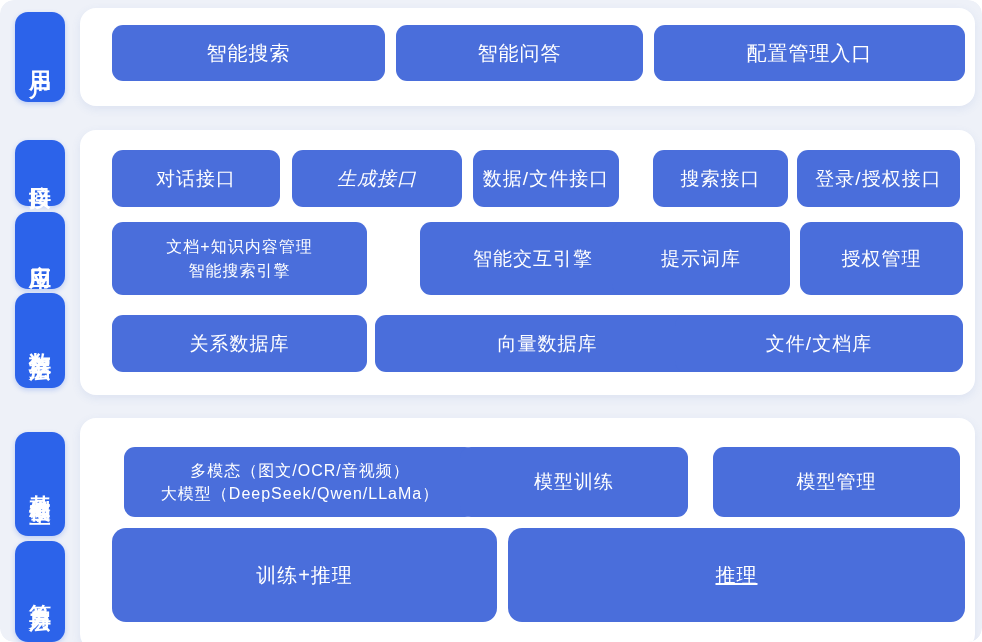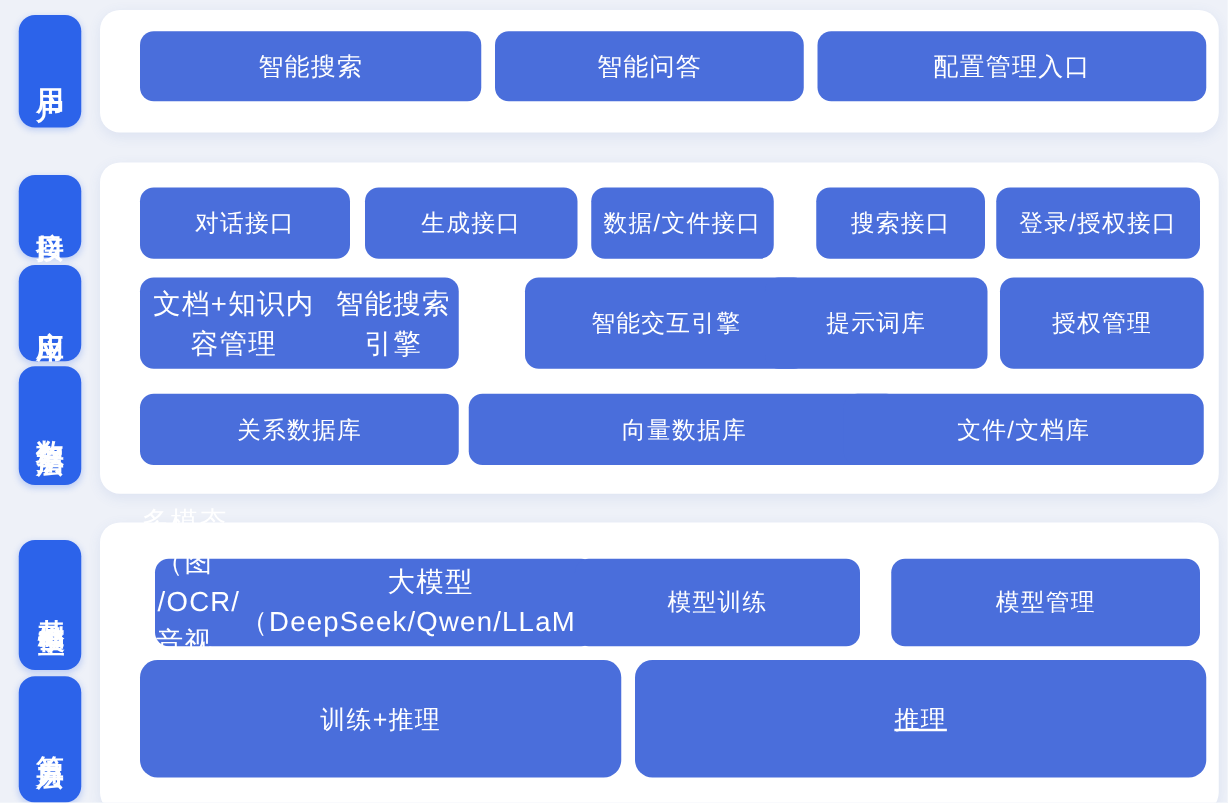--- a/index.html
+++ b/index.html
@@ -2,21 +2,21 @@
 <html style="--page-bg: #eef1f8; --panel-bg: #ffffff; --layer-label-bg: #2c63ea; --button-bg: #4a6edb; --text-color: #ffffff;"><head>
 <meta charset="utf-8">
 <style>
   :root {
     --page-bg: #eef1f8;
     --panel-bg: #ffffff;
     --layer-label-bg: #2c63ea;
     --button-bg: #4a6edb;
     --text-color: #ffffff;
   }
-  * { margin: 0; padding: 0; box-sizing: border-box; }
+  * { margin: 0; padding: 0; box-sizing: border-box; border-radius: 14px; }
   html, body {
     font-family: "Liberation Sans", "DejaVu Sans", sans-serif;
   }
   .canvas {
     position: relative;
     width: 982px;
     height: 642px;
     background: var(--page-bg);
     overflow: hidden;
   }
@@ -52,23 +52,23 @@
     border-radius: 11px;
     display: flex;
     align-items: center;
     justify-content: center;
     text-align: center;
     font-size: 19px;
     font-weight: 400;
     letter-spacing: 1px;
   }
   .btn.two-line {
-    flex-direction: row;
+    flex-direction: column;
     line-height: 1.45;
-    font-size: 22px;
+    font-size: 16px;
   }
   .btn.big { border-radius: 14px; font-size: 20px; }
 </style>
 </head>
 <body>
 
 <div class="canvas">
 
   <div class="v-label" style="top:12px;height:90px;">用户</div>
   <div class="v-label" style="top:140px;height:66px;">接口</div>
@@ -79,21 +79,21 @@
 
   <div class="panel" style="top:8px;height:98px;">
     <div class="btn" style="left:32px;top:17px;width:273px;height:56px;font-size:20px;">智能搜索</div>
     <div class="btn" style="left:316px;top:17px;width:247px;height:56px;font-size:20px;">智能问答</div>
     <div class="btn" style="left:574px;top:17px;width:311px;height:56px;font-size:20px;">配置管理入口</div>
   </div>
 
   <div class="panel" style="top:130px;height:265px;padding-left:37px;">
 
     <div class="btn" style="left:32px;top:20px;width:168px;height:57px;">对话接口</div>
-    <div class="btn" style="left:212px;top:20px;width:170px;height:57px;">生成接口</div>
+    <div class="btn" style="left:212px;top:20px;width:170px;height:57px;font-style:italic;">生成接口</div>
     <div class="btn" style="left:393px;top:20px;width:146px;height:57px;">数据/文件接口</div>
     <div class="btn" style="left:573px;top:20px;width:135px;height:57px;">搜索接口</div>
     <div class="btn" style="left:717px;top:20px;width:163px;height:57px;">登录/授权接口</div>
 
     <div class="btn two-line" style="left:32px;top:92px;width:255px;height:73px;">
       <span>文档+知识内容管理</span>
       <span>智能搜索引擎</span>
     </div>
     <div class="btn" style="left:296px;top:92px;width:226px;height:73px;margin-left:44px;">智能交互引擎</div>
     <div class="btn" style="left:532px;top:92px;width:178px;height:73px;">提示词库</div>

